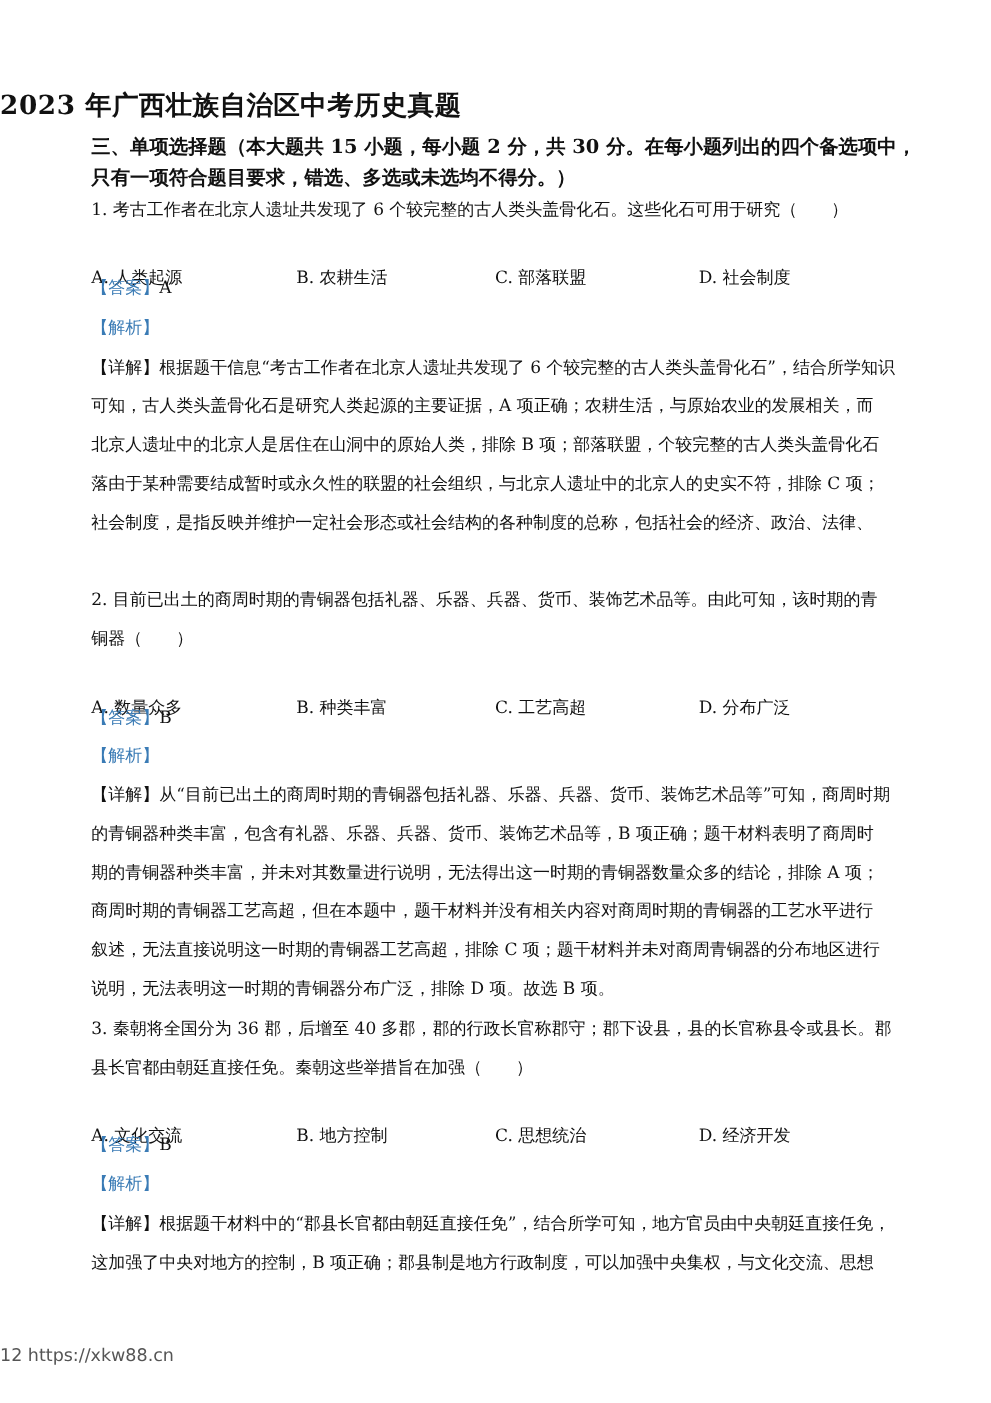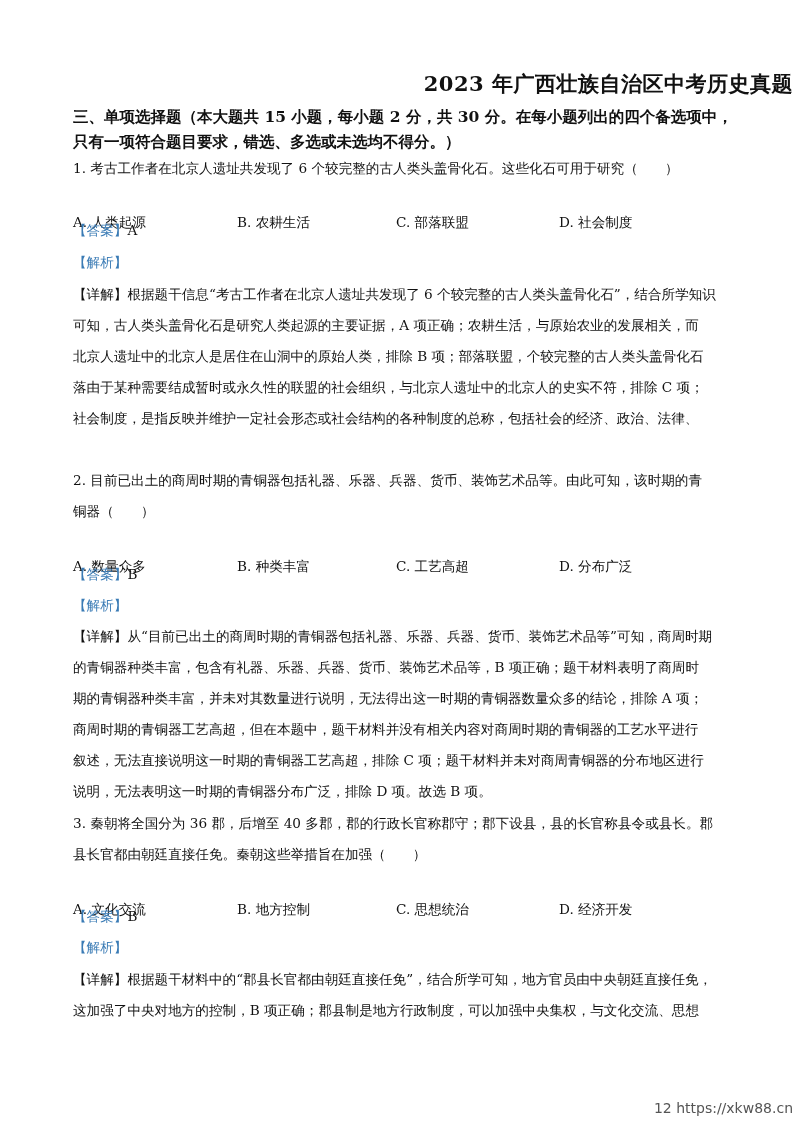--- a/index.html
+++ b/index.html
@@ -4,36 +4,36 @@
 <style>
   html, body { margin: 0; padding: 0; background: #ffffff; }
   body {
     width: 793px; height: 1122px; position: relative; overflow: hidden;
     font-family: "DejaVu Serif", "Liberation Serif", serif;
     color: #111;
   }
   .page { position: absolute; left: 0; top: 0; width: 793px; height: 1122px; }
   .title {
     position: absolute; left: 0; width: 793px; top: 70px;
-    text-align: right; font-size: 21px; font-weight: bold; letter-spacing: 0.5px;
+    text-align: left; font-size: 21px; font-weight: bold; letter-spacing: 0.5px;
   }
   .section-head {
     position: absolute; left: 73px; width: 660px; top: 104px;
     font-size: 15.5px; font-weight: bold; line-height: 25px;
   }
   .line {
     position: absolute; left: 73px; width: 660px;
     font-size: 13.6px; line-height: 20px; white-space: nowrap;
   }
   .opts { position: absolute; left: 73px; width: 660px; font-size: 13.6px; line-height: 20px; }
   .opt { position: absolute; white-space: nowrap; margin-top: 24px; }
   .opt.a { left: 0; } .opt.b { left: 164px; } .opt.c { left: 323px; } .opt.d { left: 486px; }
   .blue { color: #3a7bb5; }
   .footer {
-    position: absolute; left: 0; width: 793px; top: 1100px; text-align: right;
+    position: absolute; left: 0; width: 793px; top: 1077px; text-align: left;
     font-family: "DejaVu Sans", "Liberation Sans", sans-serif; font-size: 14px; color: #555;
   }
 </style>
 </head>
 <body>
 
 <div class="page">
 
   <div class="title">2023 年广西壮族自治区中考历史真题</div>
 

